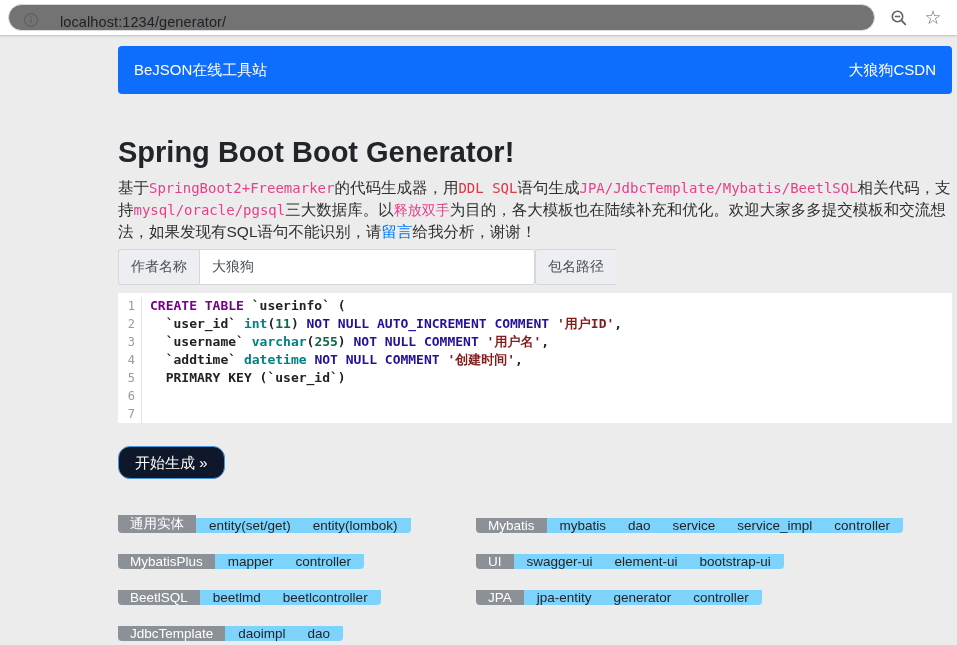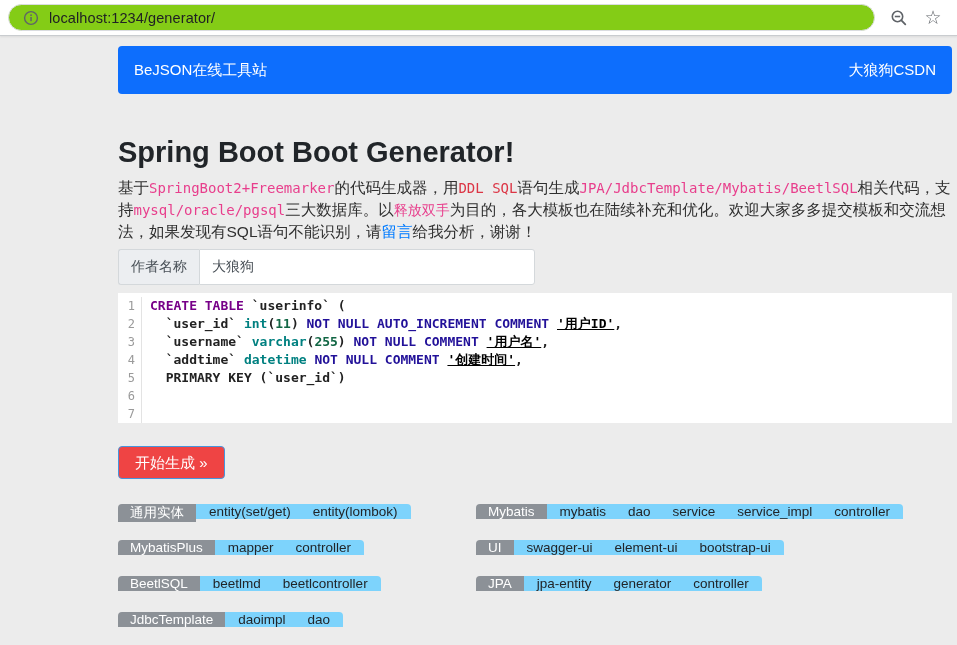--- a/index.html
+++ b/index.html
@@ -3,22 +3,22 @@
 <meta charset="utf-8">
 <style>
   * { box-sizing: border-box; margin: 0; padding: 0; }
   html,body { width: 957px; height: 645px; overflow: hidden;
     font-family: "Liberation Sans", sans-serif; background:#ececec; }
 
   
   .chrome { height:36px; background:#fff; border-bottom:1px solid #c9cccf;
     display:flex; align-items:center; padding:0 14px 0 8px; gap:14px;
     box-shadow:0 1px 2px rgba(0,0,0,.08); position:relative; z-index:5; }
-  .omnibox { flex:1; height:27px; background:#84cc16; border:1px solid #dadce0;
-    border-radius:14px; display:flex; align-items:center; padding:0 12px; gap:8px; }
+  .omnibox { flex:1; height:27px; background:#737373; border:1px solid #dadce0;
+    border-radius:14px; display:flex; align-items:flex-end; padding:0 12px; gap:19px; }
   .omnibox .url { font-size:14.5px; color:#202124; letter-spacing:.1px; }
   .chrome-ico { display:flex; align-items:center; justify-content:center; width:20px; height:20px; cursor:pointer; }
   .star-glyph { font-size:19px; color:#5f6368; line-height:20px; }
 
   
   .page { height:609px; background:#ececec; position:relative; }
   .container { position:absolute; left:78px; top:4px; width:834px;margin-left:40px; }
 
   .navbar { margin-top:6px; height:48px; background:#0d6efd; border-radius:4px;
     display:flex; align-items:center; justify-content:space-between; padding:0 16px; }
@@ -45,31 +45,31 @@
   .editor { margin-top:8px; height:130px; background:#fff; padding-top:4px;
     font-family:"DejaVu Sans Mono", monospace; font-size:13px; cursor:text; }
   .cm-line { display:flex; line-height:18px; }
   .ln { flex:none; width:24px; text-align:right; padding-right:6px; margin-right:8px;
     color:#9a9a9a; border-right:1px solid #e3e3e3; font-size:12px; }
   .codewrap { white-space:pre; font-weight:600; }
   .c-kw   { color:#770088; }
   .c-type { color:#008080; }
   .c-num  { color:#116644; }
   .c-atom { color:#221199; }
-  .c-str  { color:#000000;text-decoration:underline; }
+  .c-str  { color:#7f1d1d; }
   .c-plain{ color:#222; }
 
-  .gen-btn { margin-top:23px; display:inline-block; background:#ef4444; border:1px solid #4795dd;
-    color:#fff; font-size:15px; line-height:15px; padding:8px 16px; border-radius:4px;
+  .gen-btn { margin-top:23px; display:inline-block; background:#0f172a; border:1px solid #4795dd;
+    color:#fff; font-size:15px; line-height:15px; padding:8px 16px; border-radius:12px;
     cursor:pointer; font-family:"Liberation Sans", sans-serif; }
 
   .tags { margin-top:25px; display:flex; }
   .tcol { display:flex; flex-direction:column; align-items:flex-start; gap:7px; }
   .tcol-left { width:358px; flex:none; }
-  .tgroup { display:inline-flex; align-items:flex-start; height:29px; border-radius:4px;
+  .tgroup { display:inline-flex; align-items:flex-end; height:29px; border-radius:4px;
     overflow:hidden; font-size:13.5px; }
   .tlabel { display:flex; align-items:center; padding:0 12px; background:#8c9197; color:#fff; }
   .titems { display:flex; align-items:center; background:#7dd3fc; padding:0 2px; }
   .titems a { padding:0 11px; color:#212529; text-decoration:none; cursor:pointer; white-space:nowrap; }
 </style>
 </head>
 <body>
 
 <div class="chrome">
   <div class="omnibox">
@@ -105,20 +105,21 @@
     <h1 class="page-title">Spring Boot Boot Generator!</h1>
 
     <p class="desc"><span>基于</span><span class="d-code">SpringBoot2+Freemarker</span><span>的代码生成器，用</span><span class="d-red">DDL SQL</span><span>语句生成</span><span class="d-code">JPA/JdbcTemplate/Mybatis/BeetlSQL</span><span>相关代码，支持</span><span class="d-code">mysql/oracle/pgsql</span><span>三大数据库。以</span><span class="d-code">释放双手</span><span>为目的，各大模板也在陆续补充和优化。欢迎大家多多提交模板和交流想法，如果发现有SQL语句不能识别，请</span><a class="d-link">留言</a><span>给我分析，谢谢！</span></p>
 
     <div class="form-row">
       <div class="igroup">
         <span class="iaddon">作者名称</span>
         <input type="text" value="大狼狗" style="">
       </div>
       <div class="igroup">
+        <span class="iaddon">包名路径</span>
       </div>
     </div>
 
     <div class="editor">
         <div class="cm-line">
           <span class="ln">1</span>
           <span class="codewrap"><span class="c-kw">CREATE TABLE </span><span class="c-plain">`userinfo` (</span></span>
         </div>
         <div class="cm-line">
           <span class="ln">2</span>

